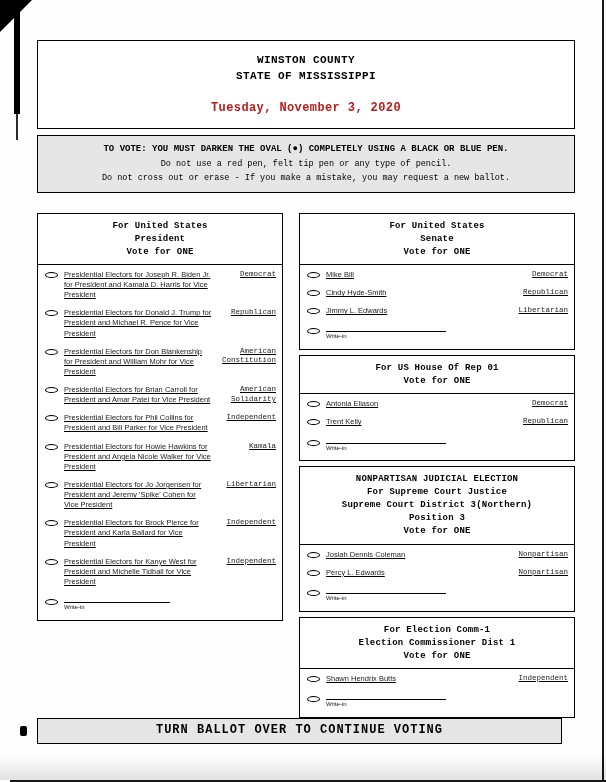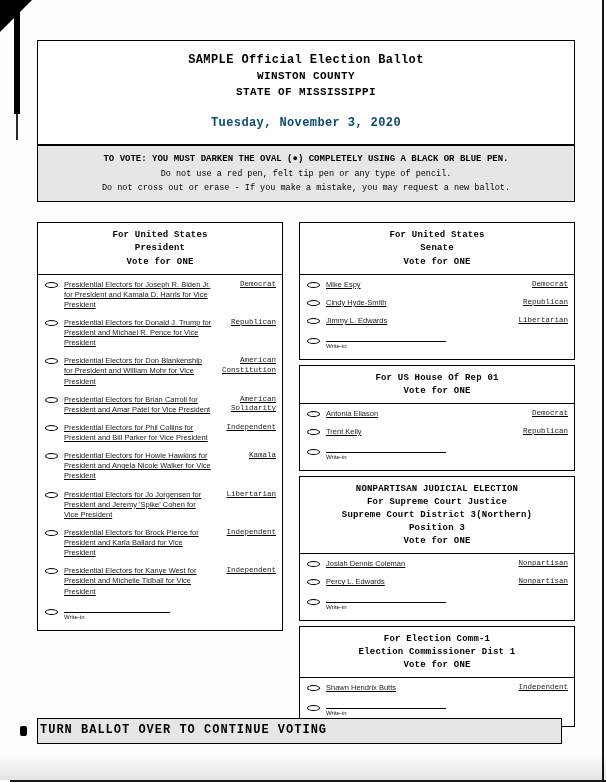--- a/index.html
+++ b/index.html
@@ -27,26 +27,26 @@
   .art-bottom-shade{position:absolute; bottom:2px; left:0; right:0; height:26px;
     background:linear-gradient(to bottom, rgba(0,0,0,0), rgba(0,0,0,0.10));}
 
   
   .header-box{
     border:1px solid var(--ink); background:#fff; text-align:center;
     padding:12px 6px 12px; 
   }
   .hb-title{font:bold 12px/1.3 "Liberation Mono", monospace; letter-spacing:.4px; color:#000;}
   .hb-line{font:bold 11px/1.45 "Liberation Mono", monospace; letter-spacing:.4px; color:#000;}
-  .hb-date{font:bold 12px/1.3 "Liberation Mono", monospace; letter-spacing:.4px; color:#0c4a6e; margin-top:16px;}
+  .hb-date{font:bold 12px/1.3 "Liberation Mono", monospace; letter-spacing:.4px; color:#b91c1c; margin-top:16px;}
 
   
   .instructions{
     border:1px solid var(--ink); background:var(--shade); text-align:center;
-    margin-top:0; padding:7px 4px 6px;
+    margin-top:6px; padding:7px 4px 6px;
   }
   .ins-line1{font:bold 9px/1.5 "Liberation Mono", monospace; color:#000;}
   .ins-line{font:8.5px/1.7 "Liberation Mono", monospace; color:#000;}
 
   
   .columns{display:flex; gap:16px; margin-top:20px; align-items:flex-start;}
   .col-left{flex:none; width:246px;}
   .col-right{flex:1; display:flex; flex-direction:column; gap:5px;}
 
   .contest{border:1px solid var(--ink); background:#fff;}
@@ -61,41 +61,40 @@
   .cand-party{flex:none; width:60px; text-align:right; font:7.5px/1.3 "Liberation Mono", monospace; color:#1c1c1c;}
 
   .writein-row{display:flex; align-items:flex-start; padding:7px 6px 8px 7px;}
   .wi{width:46%;}
   .wi-line{border-bottom:1.2px solid #000; height:6px;}
   .wi-label{font:6px/1.3 "Liberation Sans", sans-serif; color:#111; margin-top:1px;}
 
   
   .footer-bar{
     position:absolute; left:37px; right:44px; top:718px;
-    border:1px solid var(--ink); background:var(--shade); text-align:left;
+    border:1px solid var(--ink); background:var(--shade); text-align:center;
     padding:4px 2px; font:bold 12px/1.3 "Liberation Mono", monospace; letter-spacing:1px; color:#000;
   }
 </style>
 </head>
 <body>
 
 <div class="sheet">
 
   <div class="art-corner"></div>
   <div class="art-left-bar"></div>
   <div class="art-left-tail"></div>
   <div class="art-right-line"></div>
   <div class="art-bottom-line"></div>
   <div class="art-blob"></div>
   <div class="art-bottom-shade"></div>
 
   <div class="content">
 
     <div class="header-box">
-      <div class="hb-title">SAMPLE Official Election Ballot</div>
       <div class="hb-line">WINSTON COUNTY</div>
       <div class="hb-line">STATE OF MISSISSIPPI</div>
       <div class="hb-date">Tuesday, November 3, 2020</div>
     </div>
 
     <div class="instructions">
       <div class="ins-line1">TO VOTE: YOU MUST DARKEN THE OVAL (●) COMPLETELY USING A BLACK OR BLUE PEN.</div>
       <div class="ins-line">Do not use a red pen, felt tip pen or any type of pencil.</div>
       <div class="ins-line">Do not cross out or erase - If you make a mistake, you may request a new ballot.</div>
     </div>
@@ -166,21 +165,21 @@
       <div class="col-right" id="col-right">
           <div class="contest">
             <div class="contest-header">
               <div class="title-line">For United States</div>
               <div class="title-line">Senate</div>
               <div class="title-line">Vote for ONE</div>
             </div>
             <div class="rule"></div>
             <div class="cand-row">
               <span class="oval"></span>
-              <span class="cand-name">Mike Espy</span>
+              <span class="cand-name">Mike Bill</span>
               <span class="cand-party">Democrat</span>
             </div>
             <div class="cand-row">
               <span class="oval"></span>
               <span class="cand-name">Cindy Hyde-Smith</span>
               <span class="cand-party">Republican</span>
             </div>
             <div class="cand-row">
               <span class="oval"></span>
               <span class="cand-name">Jimmy L. Edwards</span>

